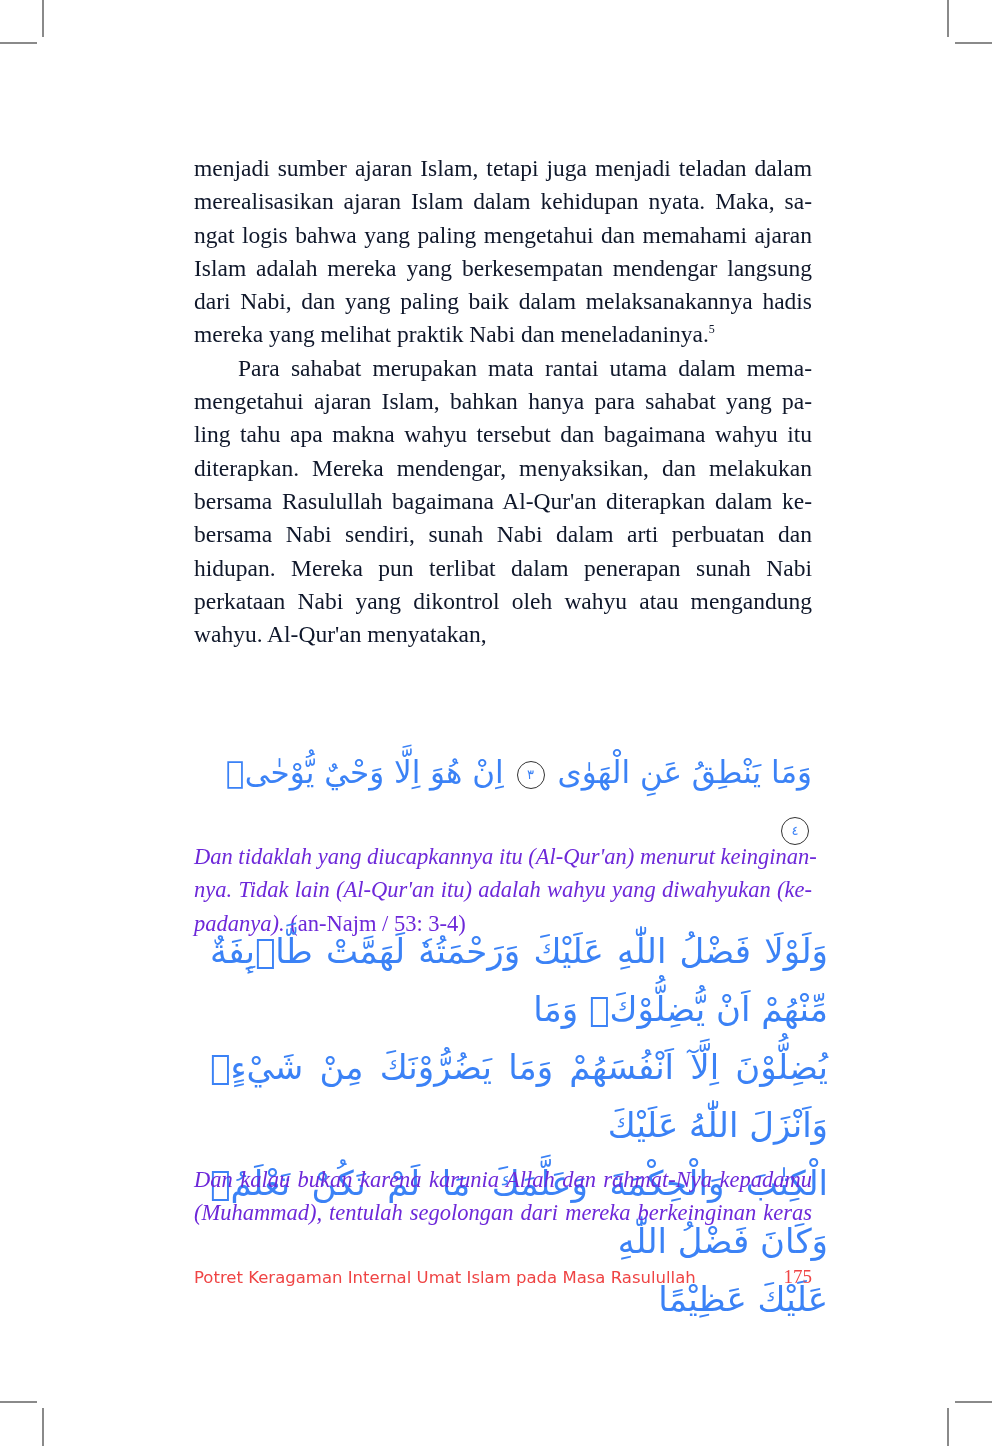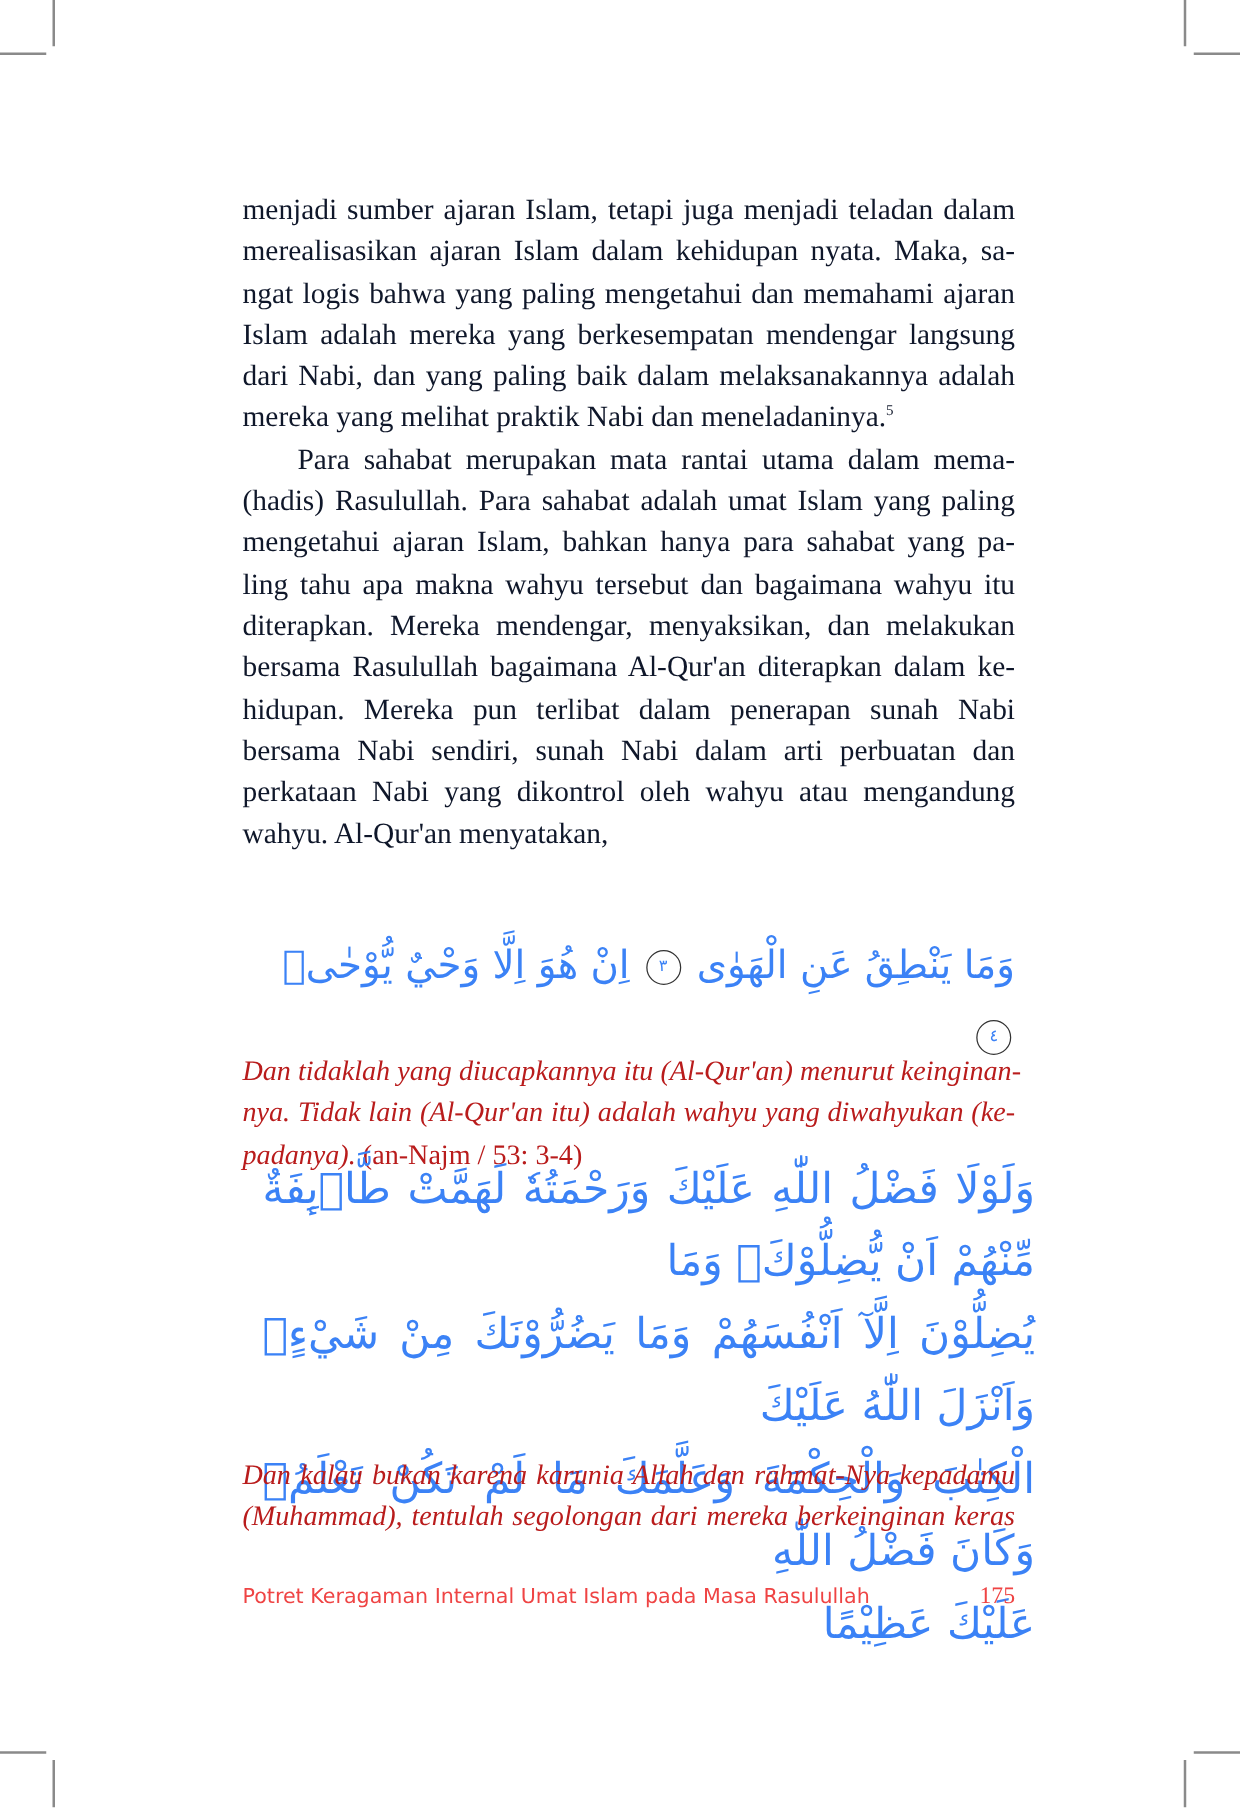--- a/index.html
+++ b/index.html
@@ -16,21 +16,21 @@
   .line { display: block; text-align: justify; text-align-last: justify; white-space: nowrap; }
   .line.last { text-align-last: left; }
   .arabic {
     font-family: "DejaVu Sans", sans-serif; direction: rtl; color: #3b82f6;
     text-align: right;
   }
   .arabic-1 { position: absolute; left: 194px; top: 744px; width: 618px; font-size: 31px; line-height: 56px; }
   .arabic-2 { position: absolute; left: 210px; top: 922px; width: 618px; font-size: 34px; line-height: 58px; text-align: justify; text-align-last: right; }
   .translation {
     font-family: "Liberation Serif", "DejaVu Serif", serif; font-style: italic;
-    font-size: 22.5px; line-height: 33.3px; color: #b91c1c; margin: 0;
+    font-size: 22.5px; line-height: 33.3px; color: #6d28d9; margin: 0;
   }
   .translation .upright { font-style: normal; }
   .trans-1 { position: absolute; left: 194px; top: 840px; width: 618px; }
   .trans-2 { position: absolute; left: 194px; top: 1163px; width: 618px; }
   .footer {
     position: absolute; left: 194px; top: 1266px; width: 618px;
     font-family: "DejaVu Sans", "Liberation Sans", sans-serif; font-size: 16.5px; color: #ef4444;
     display: flex; justify-content: space-between; align-items: baseline;
   }
   .footer .pg { font-family: "Liberation Serif", serif; font-size: 19px; }
@@ -50,32 +50,31 @@
 <div class="crop" style="left:42px;top:1408px;width:2px;height:38px;"></div>
 <div class="crop" style="left:955px;top:1401px;width:37px;height:2px;"></div>
 <div class="crop" style="left:947px;top:1408px;width:2px;height:38px;"></div>
 
 <div class="page">
   <p class="body-text">
     <span class="line">menjadi sumber ajaran Islam, tetapi juga menjadi teladan dalam</span>
     <span class="line">merealisasikan ajaran Islam dalam kehidupan nyata. Maka, sa-</span>
     <span class="line">ngat logis bahwa yang paling mengetahui dan memahami ajaran</span>
     <span class="line">Islam adalah mereka yang berkesempatan mendengar langsung</span>
-    <span class="line">dari Nabi, dan yang paling baik dalam melaksanakannya adalah</span>
+    <span class="line">dari Nabi, dan yang paling baik dalam melaksanakannya hadis</span>
     <span class="line last"><span>mereka yang melihat praktik Nabi dan meneladaninya.</span><span class="fn">5</span></span>
   </p>
   <p class="body-text">
     <span class="line"><span class="indent"></span><span>Para sahabat merupakan mata rantai utama dalam mema-</span></span>
-    <span class="line">(hadis) Rasulullah. Para sahabat adalah umat Islam yang paling</span>
     <span class="line">mengetahui ajaran Islam, bahkan hanya para sahabat yang pa-</span>
     <span class="line">ling tahu apa makna wahyu tersebut dan bagaimana wahyu itu</span>
     <span class="line">diterapkan. Mereka mendengar, menyaksikan, dan melakukan</span>
     <span class="line">bersama Rasulullah bagaimana Al-Qur'an diterapkan dalam ke-</span>
+    <span class="line">bersama Nabi sendiri, sunah Nabi dalam arti perbuatan dan</span>
     <span class="line">hidupan. Mereka pun terlibat dalam penerapan sunah Nabi</span>
-    <span class="line">bersama Nabi sendiri, sunah Nabi dalam arti perbuatan dan</span>
     <span class="line">perkataan Nabi yang dikontrol oleh wahyu atau mengandung</span>
     <span class="line last">wahyu. Al-Qur'an menyatakan,</span>
   </p>
 </div>
 
 <div class="arabic arabic-1">
   <span>وَمَا يَنْطِقُ عَنِ الْهَوٰى</span>
   <span class="verse-num">٣</span>
   <span>اِنْ هُوَ اِلَّا وَحْيٌ يُّوْحٰىۙ</span>
   <span class="verse-num">٤</span>

